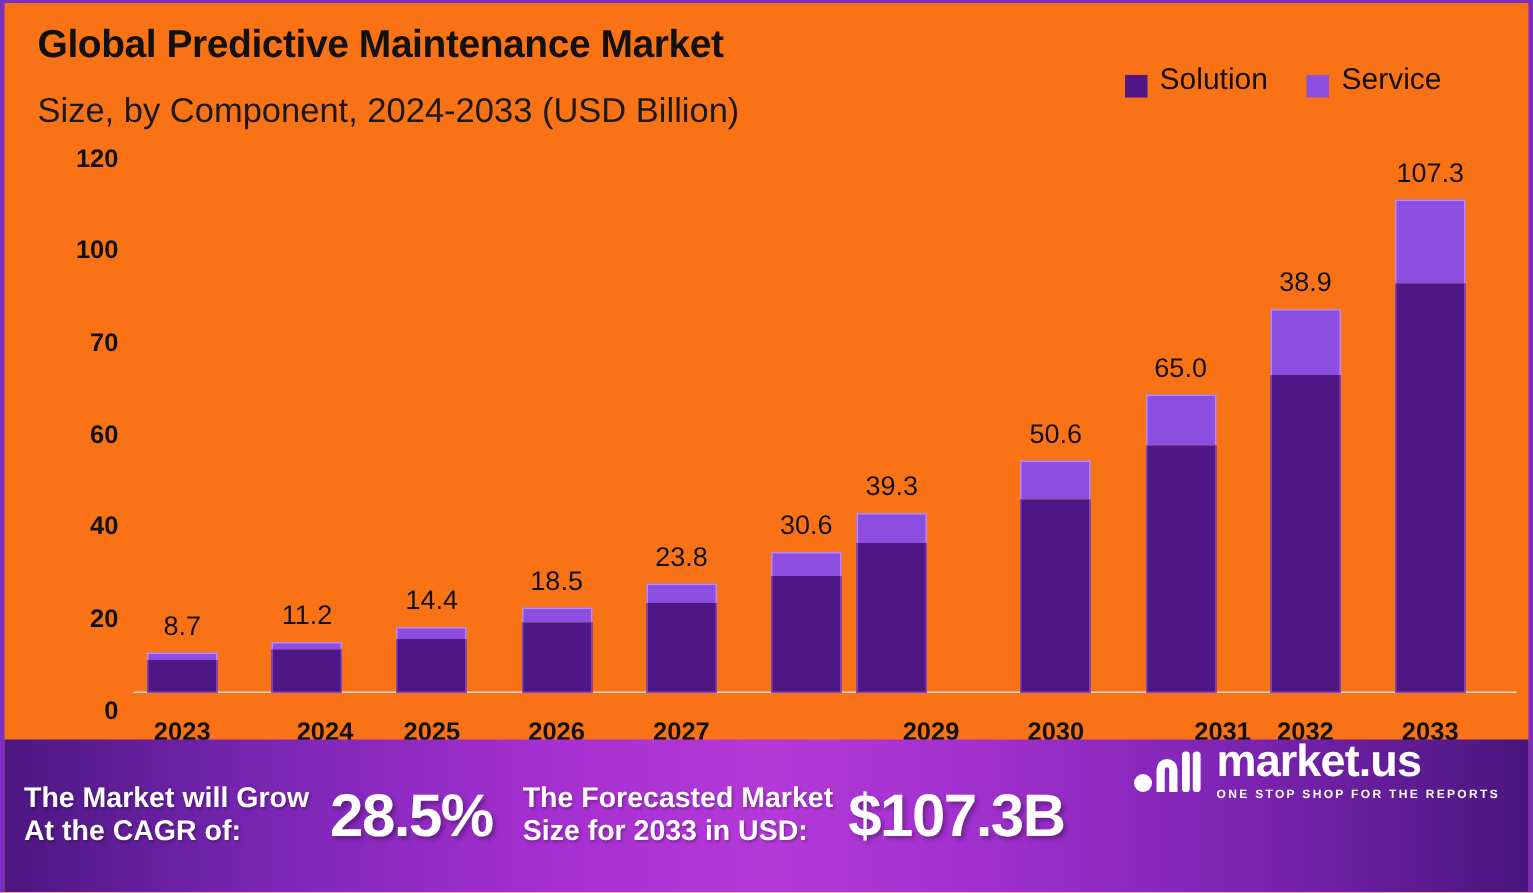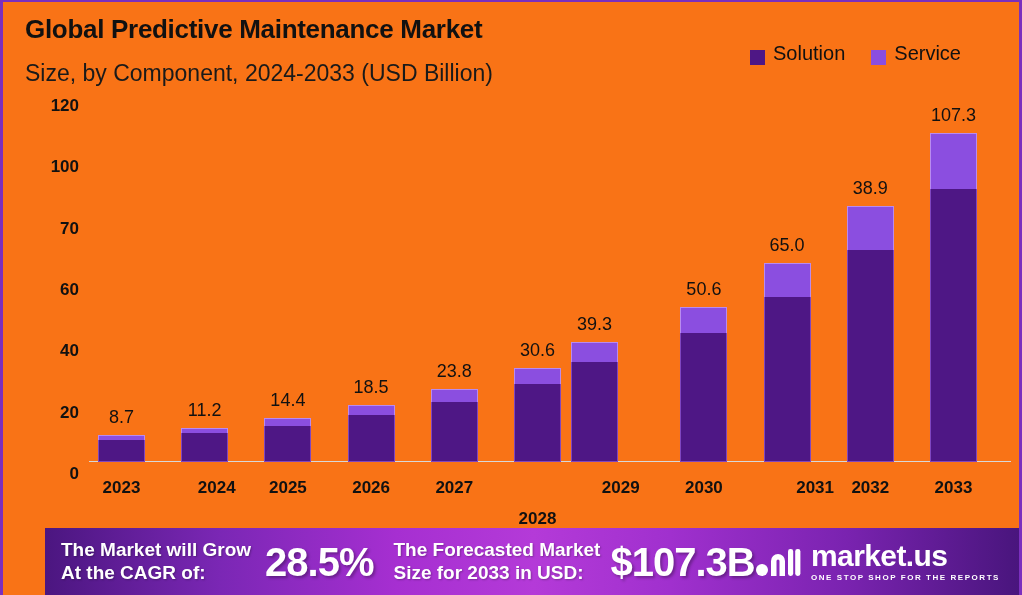--- a/index.html
+++ b/index.html
@@ -175,33 +175,32 @@
     font-weight: bold;
     color: #111111;
   }
 
   
   #banner {
     position: absolute;
     left: -3px;
     right: -3px;
     bottom: 0;
-    height: 67px;
+    height: 102px;
     background: linear-gradient(90deg,
         #4b1680 0%,
         #7b27b5 18%,
         #a62fd1 36%,
         #b43ad8 50%,
         #a030ce 64%,
         #7a23b0 82%,
         #48157c 100%);
     display: flex;
-    align-items: center;
+    align-items: flex-start;
     overflow: hidden;
-    margin-left: 45px;
   }
 
   .banner-block {
     display: flex;
     align-items: center;
     height: 100%;
   }
 
   .banner-caption {
     color: #ffffff;

